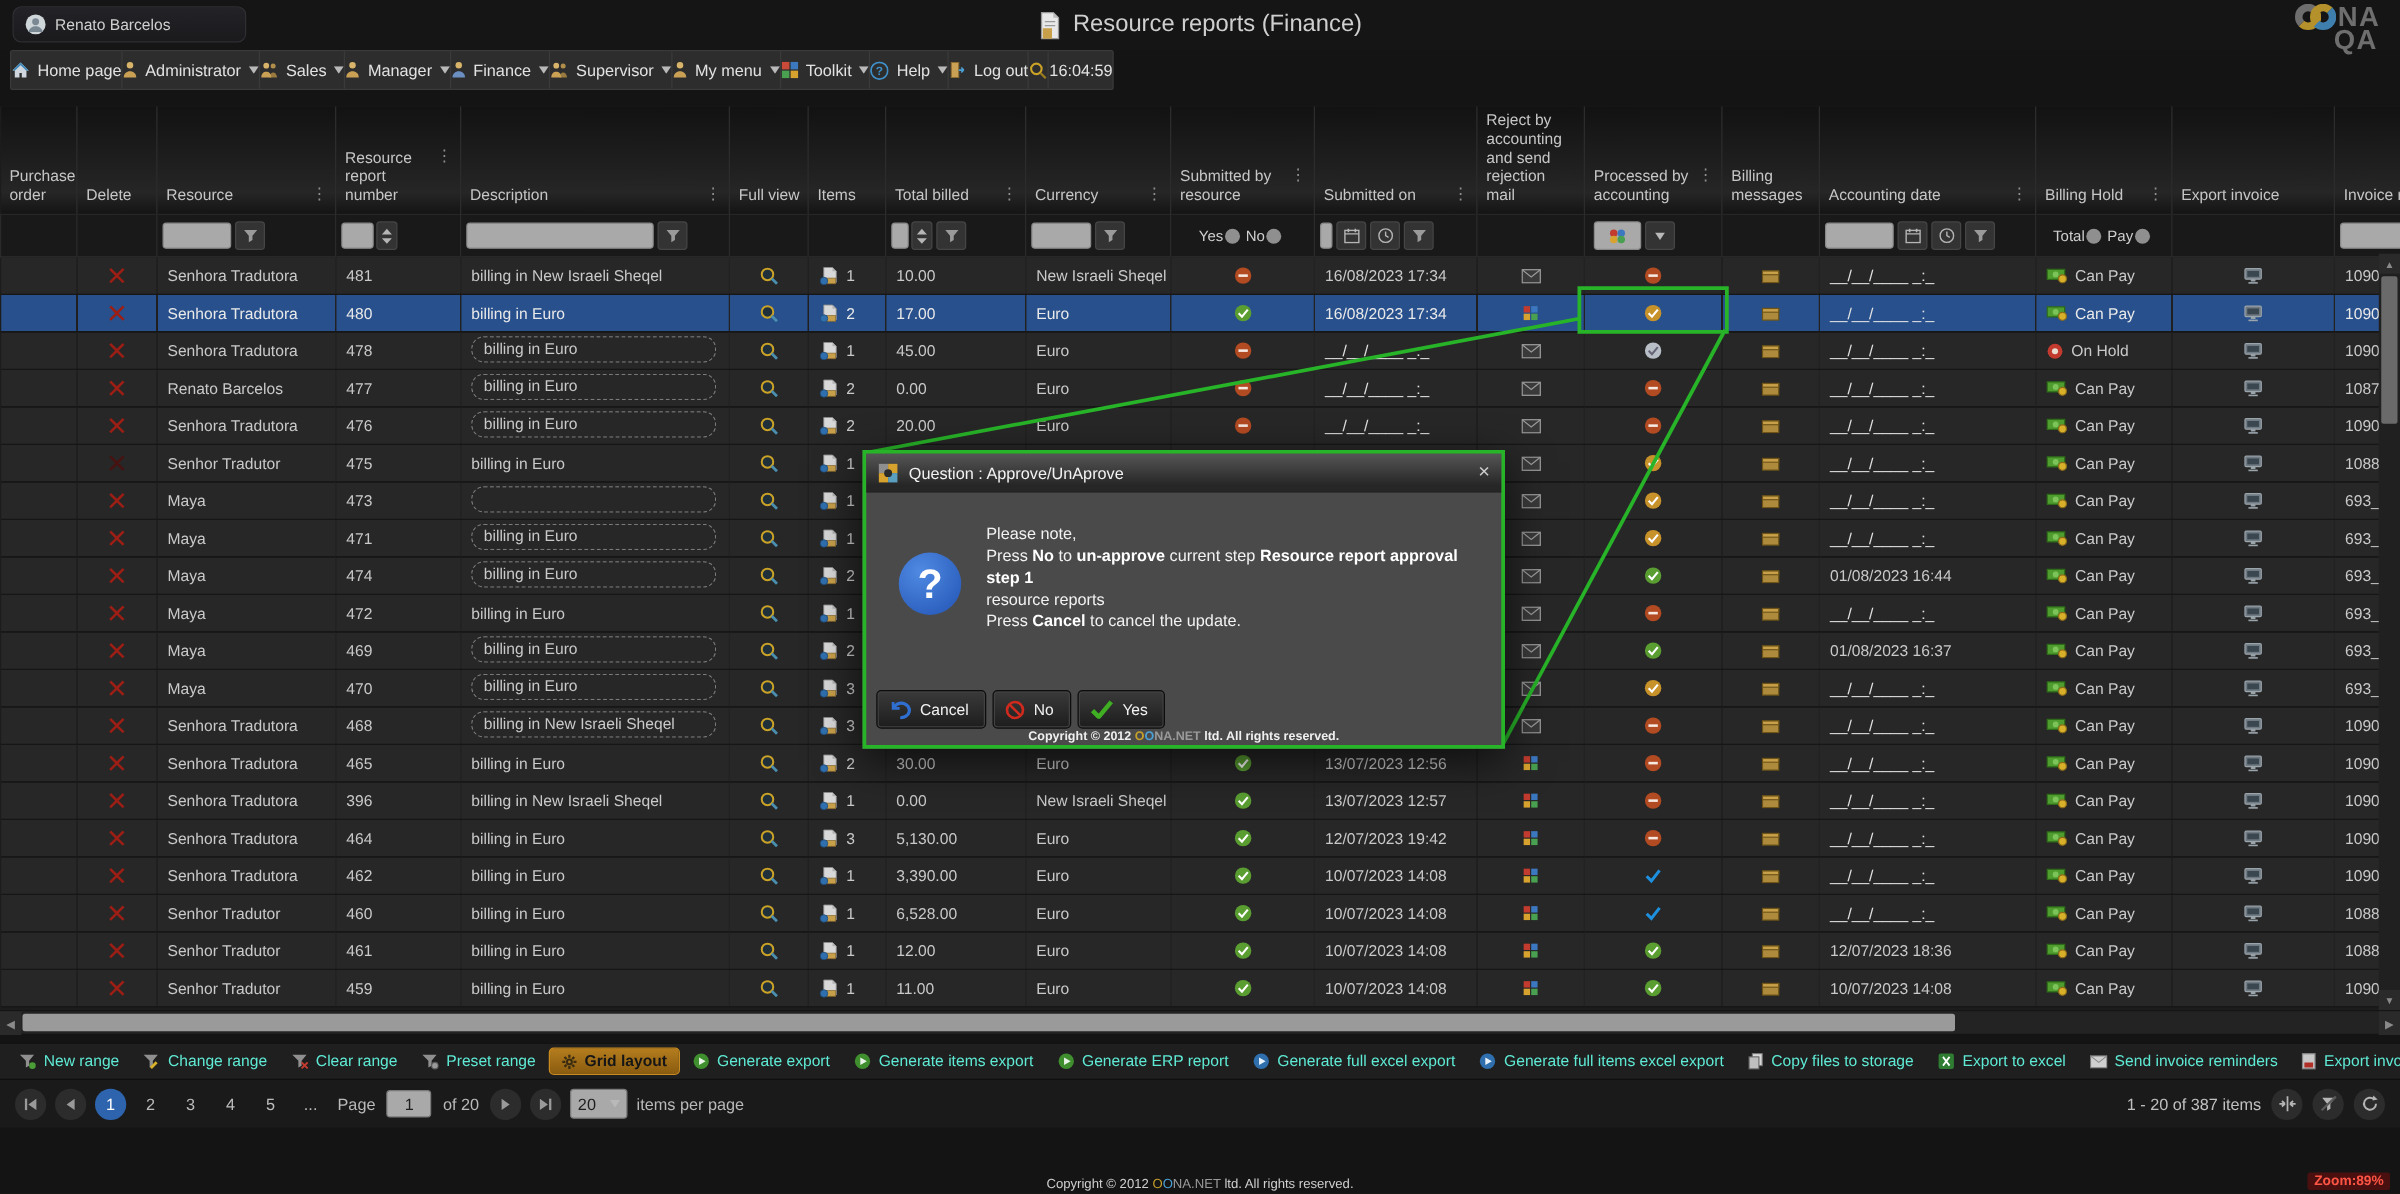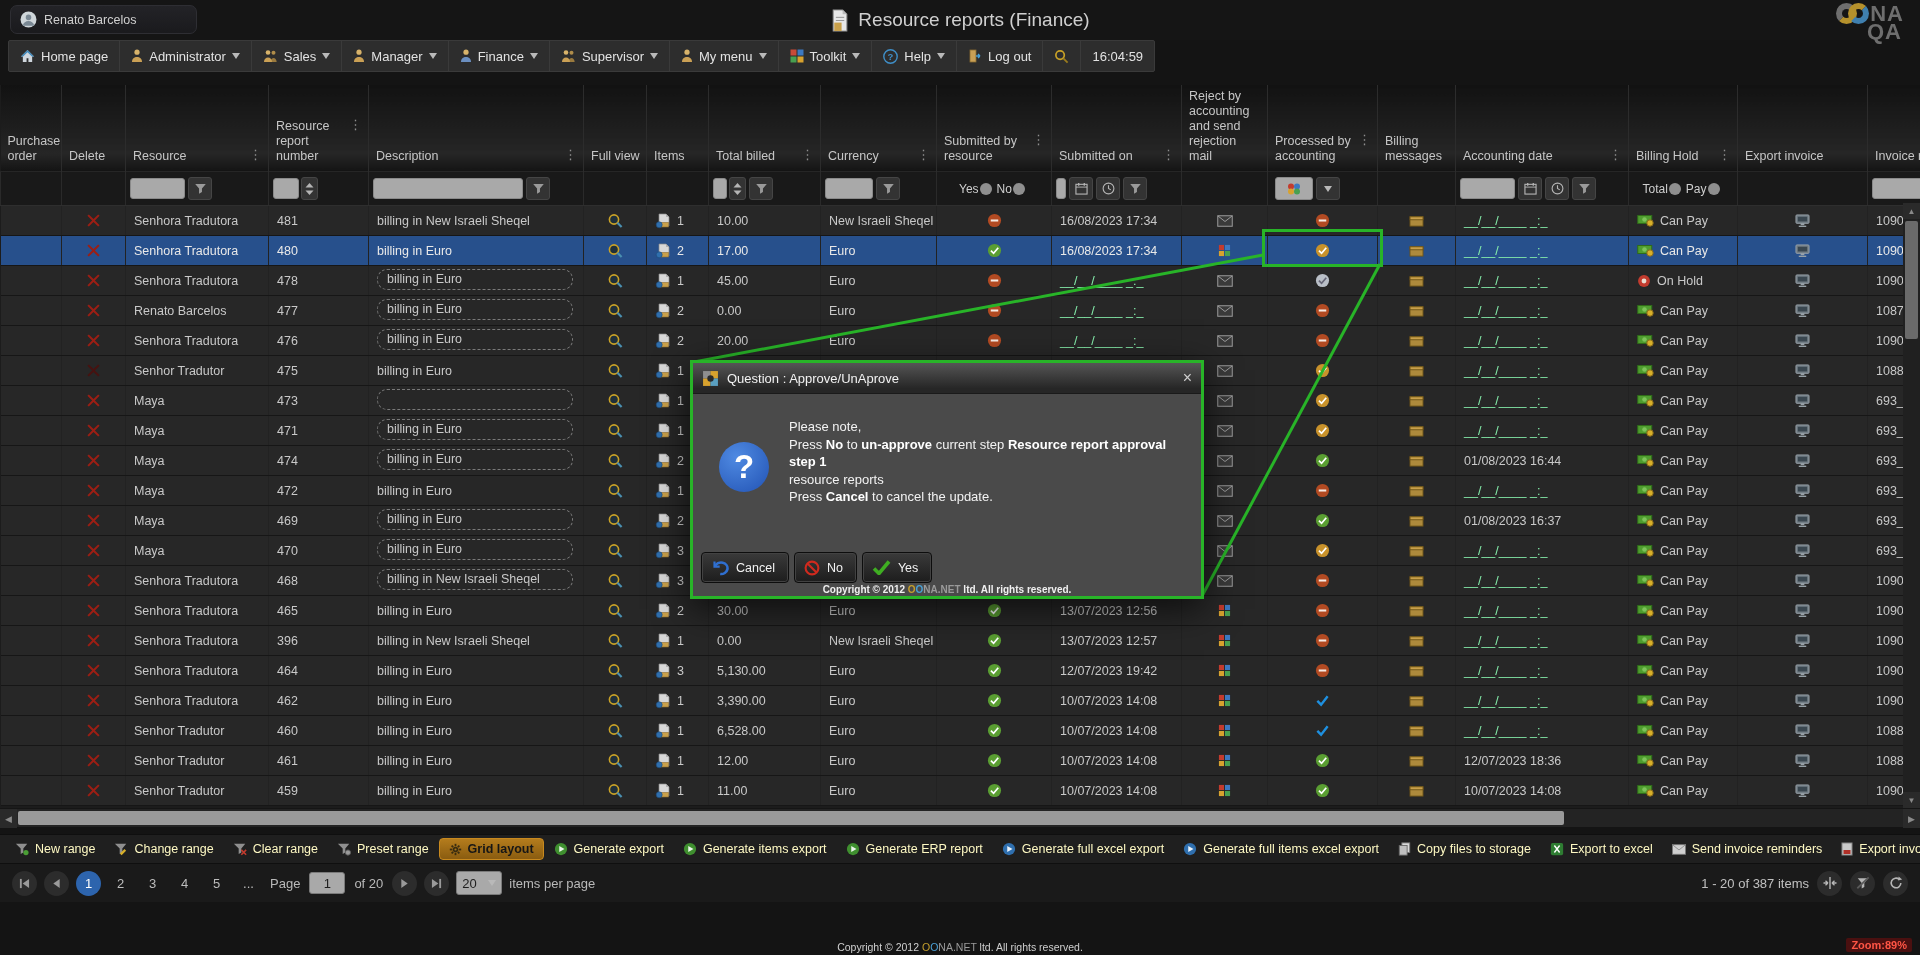--- a/index.html
+++ b/index.html
@@ -12,21 +12,21 @@
   .page-title{position:absolute;left:0;right:0;top:0;height:40px;display:flex;align-items:center;justify-content:center;gap:9px;font-size:19px;color:#cfcfcf}
   .logo{position:absolute;right:16px;top:3px;text-align:right;line-height:20px}
   .logo-row1{display:flex;align-items:center;gap:0}
   .ring{width:21px;height:21px;border-radius:50%;border:6px solid #6e6e6e;display:inline-block}
   .ring.r1{border-color:#6e6e6e #b5912c #b5912c #6e6e6e;margin-right:-9px}
   .ring.r2{border-color:#b5912c #3f7fae #3f7fae #b5912c;margin-right:1px}
   .logo-txt{font-weight:bold;font-size:22px;color:#6e6e6e;letter-spacing:1px}
   .logo-row2{margin-top:-2px;padding-right:2px}
   
   .menubar{position:absolute;left:8px;top:40px;height:32px;display:inline-flex;background:#2d2d2d;border:1px solid #3a3a3a;border-radius:2px;align-items:stretch}
-  .menu-item{display:flex;align-items:center;gap:6px;padding:0 11px;font-size:13px;color:#e2e2e2;border-right:1px solid #3a3a3a;white-space:nowrap;cursor:default}
+  .menu-item{display:flex;align-items:center;gap:6px;padding:0 0;font-size:13px;color:#e2e2e2;border-right:1px solid #3a3a3a;white-space:nowrap;cursor:default}
   .menu-item:last-child{border-right:none}
   
   .grid{position:absolute;left:0;top:85px;width:1920px;height:723px;overflow:hidden;background:#1c1c1c}
   table{border-collapse:collapse;table-layout:fixed;width:1957px}
   thead th{height:84px;vertical-align:bottom;background:linear-gradient(#121212,#1f1f1f 55%,#262626 80%,#141414);border-left:1px solid #2c2c2c;font-weight:normal;font-size:12.5px;color:#c6c6c6;text-align:left;padding:4px 6px 7px 7px}
   thead th:first-child{border-left:none}
   .hcell{display:flex;align-items:flex-end;gap:3px}
   .hlabel{flex:1;line-height:15px}
   .hmenu{color:#8f8f8f;font-size:13px;line-height:12px;align-self:flex-start;cursor:pointer}
   .frow td{height:33px;background:#191919;border-left:1px solid #2a2a2a;border-top:1px solid #262626;border-bottom:1px solid #2e2e2e;padding:0 4px;white-space:nowrap;vertical-align:middle}
@@ -35,32 +35,32 @@
   .fbtn.spin{min-width:17px;margin-left:2px}
   .fbtn.light{background:#a9a9a9;border-color:#8a8a8a;min-width:38px}
   .fradio{font-size:12px;color:#cfcfcf;display:flex;align-items:center;justify-content:center;gap:1px;height:33px}
   .rdot{width:12px;height:12px;border-radius:50%;background:#8f8f8f;display:inline-block;margin-right:4px}
   tbody td{height:30px;border-left:1px solid #222;border-bottom:1px solid #161616;background:#272727;font-size:12.5px;color:#c9c9c9;padding:0 8px;white-space:nowrap;overflow:hidden}
   tbody td:first-child{border-left:none}
   tbody tr.sel td{background:#27508c;color:#e9e9e9}
   .c{display:flex;align-items:center;justify-content:center}
   .items-cell{display:flex;align-items:center;gap:5px}
   .desc-input{display:inline-block;width:196px;height:21px;border:1px dashed #7a7a7a;border-radius:10px;background:transparent;color:#c9c9c9;font-size:12.5px;padding:0 9px;line-height:19px;overflow:hidden;white-space:nowrap}
-  .ph{color:#86efac}
+  .ph{color:#e5e5e5}
   .hold-cell{display:flex;align-items:center;gap:6px}
   
   .hscroll{position:absolute;left:0;top:808px;width:1920px;height:19px;background:#232323;border-top:1px solid #151515}
   .hs-arrow{position:absolute;top:0;width:17px;height:19px;display:flex;align-items:center;justify-content:center;color:#8a8a8a;font-size:9px;background:#2a2a2a;cursor:pointer}
   .hs-thumb{position:absolute;left:18px;top:2px;width:1546px;height:14px;background:#9a9a9a;border-radius:2px;cursor:grab}
   .vscroll{position:absolute;left:1903px;top:203px;width:17px;height:605px;background:#202020}
   .vs-btn{position:absolute;left:0;width:17px;height:16px;background:#2a2a2a;color:#8a8a8a;font-size:8px;display:flex;align-items:center;justify-content:center;cursor:pointer}
   .vs-thumb{position:absolute;left:2px;top:18px;width:13px;height:118px;background:#6a6a6a;border-radius:2px;cursor:grab}
   
   .toolbar{position:absolute;left:0;top:834px;width:1920px;height:30px;background:#1f1f1f;border-top:1px solid #0f0f0f;border-bottom:1px solid #0f0f0f;display:flex;align-items:center;padding:0 6px;gap:1px}
-  .tb-item{display:flex;align-items:center;gap:6px;padding:3px 9px;font-size:12.5px;color:#fef9c3;white-space:nowrap;cursor:pointer}
+  .tb-item{display:flex;align-items:center;gap:6px;padding:3px 9px;font-size:12.5px;color:#5eead4;white-space:nowrap;cursor:pointer}
   .tb-item.active{background:linear-gradient(#b47c1d,#8a5c10);border:1px solid #c8891e;border-radius:4px;color:#161616;font-weight:bold}
   
   .pagination{position:absolute;left:0;top:864px;width:1920px;height:38px;background:#1a1a1a;display:flex;align-items:center;padding:0 12px;gap:7px;font-size:13px;color:#b9b9b9}
   .pg-btn{width:25px;height:25px;border-radius:50%;background:#2c2c2c;display:flex;align-items:center;justify-content:center;cursor:pointer}
   .pg-num{width:25px;height:25px;border-radius:50%;display:flex;align-items:center;justify-content:center;color:#bdbdbd;cursor:pointer}
   .pg-num.sel{background:#2d64ad;color:#fff}
   .pg-label{margin:0 2px}
   .pg-input{width:36px;height:22px;background:#a9a9a9;border:1px solid #7a7a7a;border-radius:3px;text-align:center;font-size:13px;color:#1e1e1e;font-family:"Liberation Sans",sans-serif}
   .pg-select{width:46px;height:24px;background:#a9a9a9;border:1px solid #7a7a7a;border-radius:3px;display:flex;align-items:center;justify-content:space-between;padding:0 5px;color:#1e1e1e;cursor:pointer}
   .pg-right{margin-left:auto;display:flex;align-items:center;gap:8px;color:#c0c0c0}

